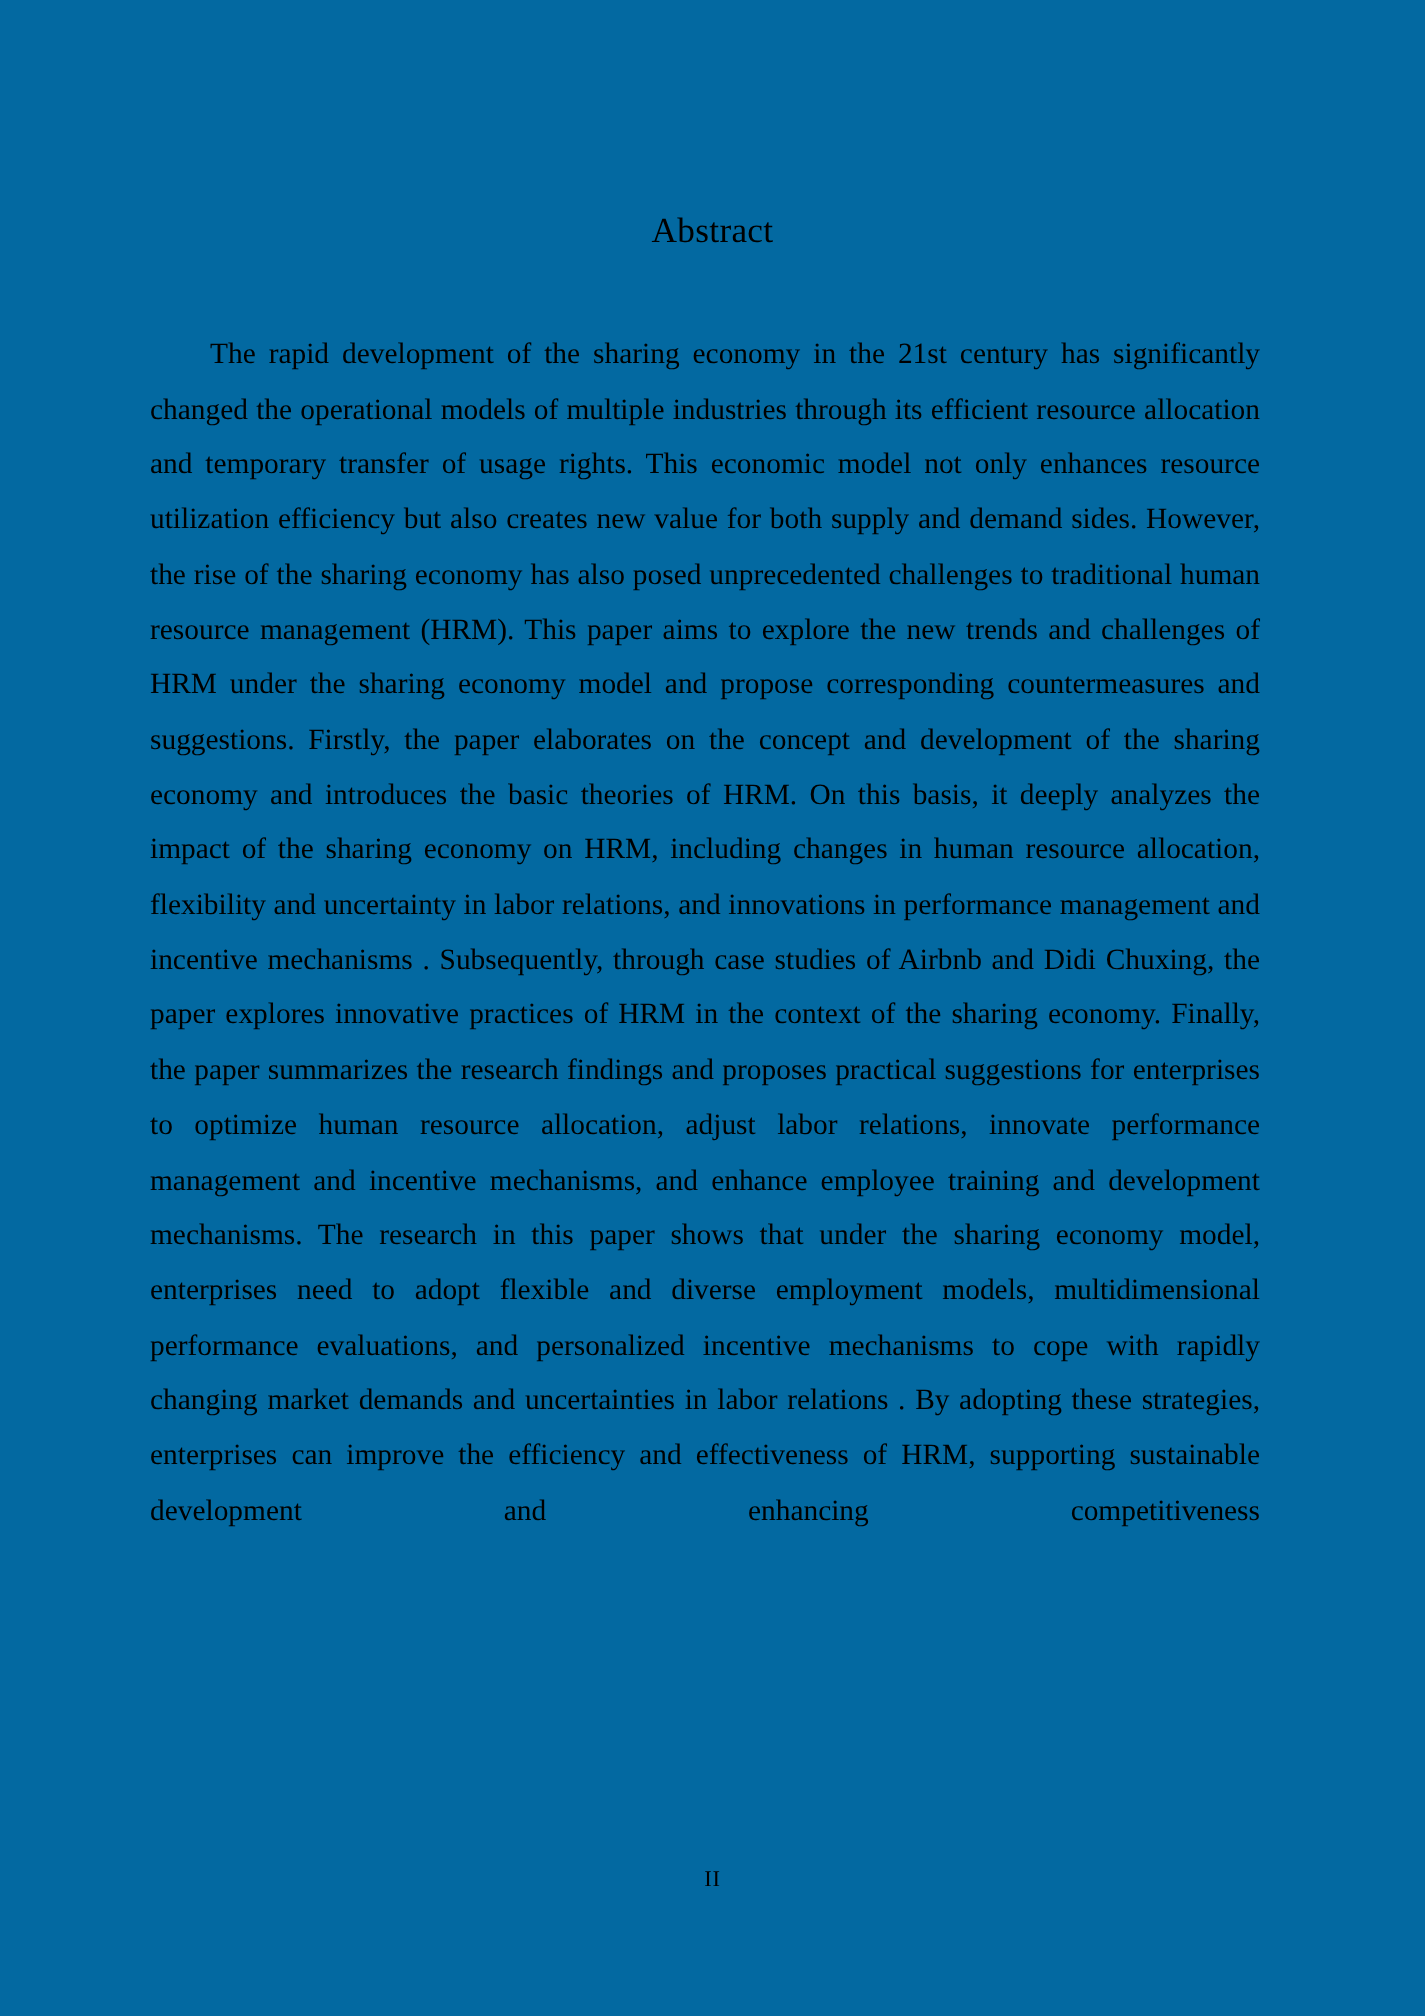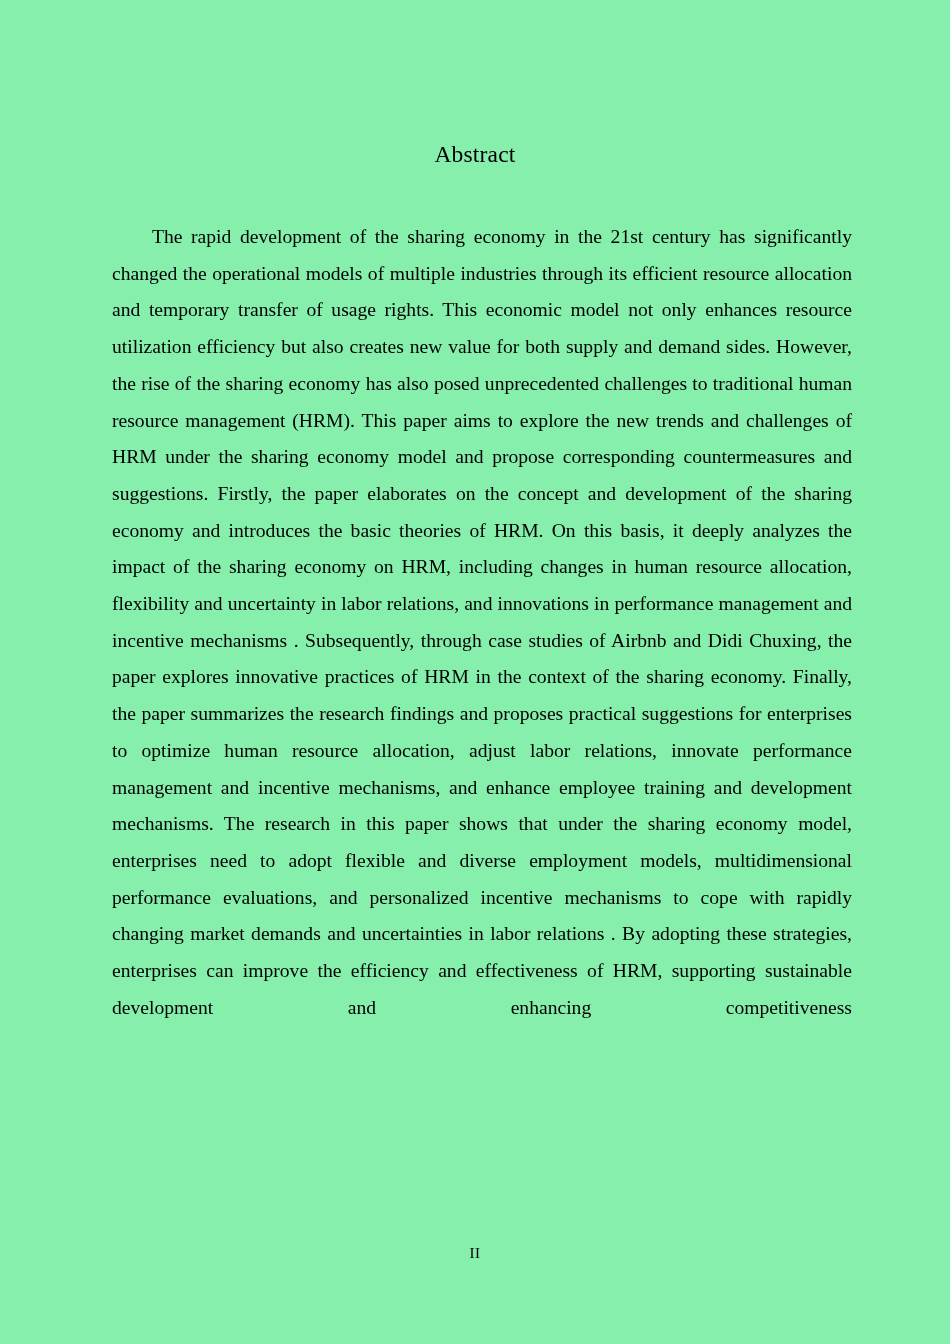--- a/index.html
+++ b/index.html
@@ -4,40 +4,40 @@
 <style>
   html, body {
     margin: 0;
     padding: 0;
     background: #ffffff;
   }
   .page {
     position: relative;
     width: 950px;
     height: 1344px;
-    background: #86efac;
+    background: #0369a1;
     margin: 0 auto;
     overflow: hidden;
     font-family: "Liberation Serif", "DejaVu Serif", serif;
     color: #000000;
   }
   .heading {
     position: absolute;
     top: 124px;
     left: 0;
     width: 950px;
     text-align: center;
     font-size: 23.5px;
     font-weight: 400;
     letter-spacing: 0.2px;
     line-height: 1.2;
   }
   .body-block {
     position: absolute;
-    left: 112px;
+    left: 100px;
     top: 219px;
     width: 740px;
   }
   .abstract-para {
     margin: 0;
     text-align: justify;
     text-justify: inter-word;
     text-indent: 40px;
     font-size: 19.6px;
     line-height: 36.7px;

